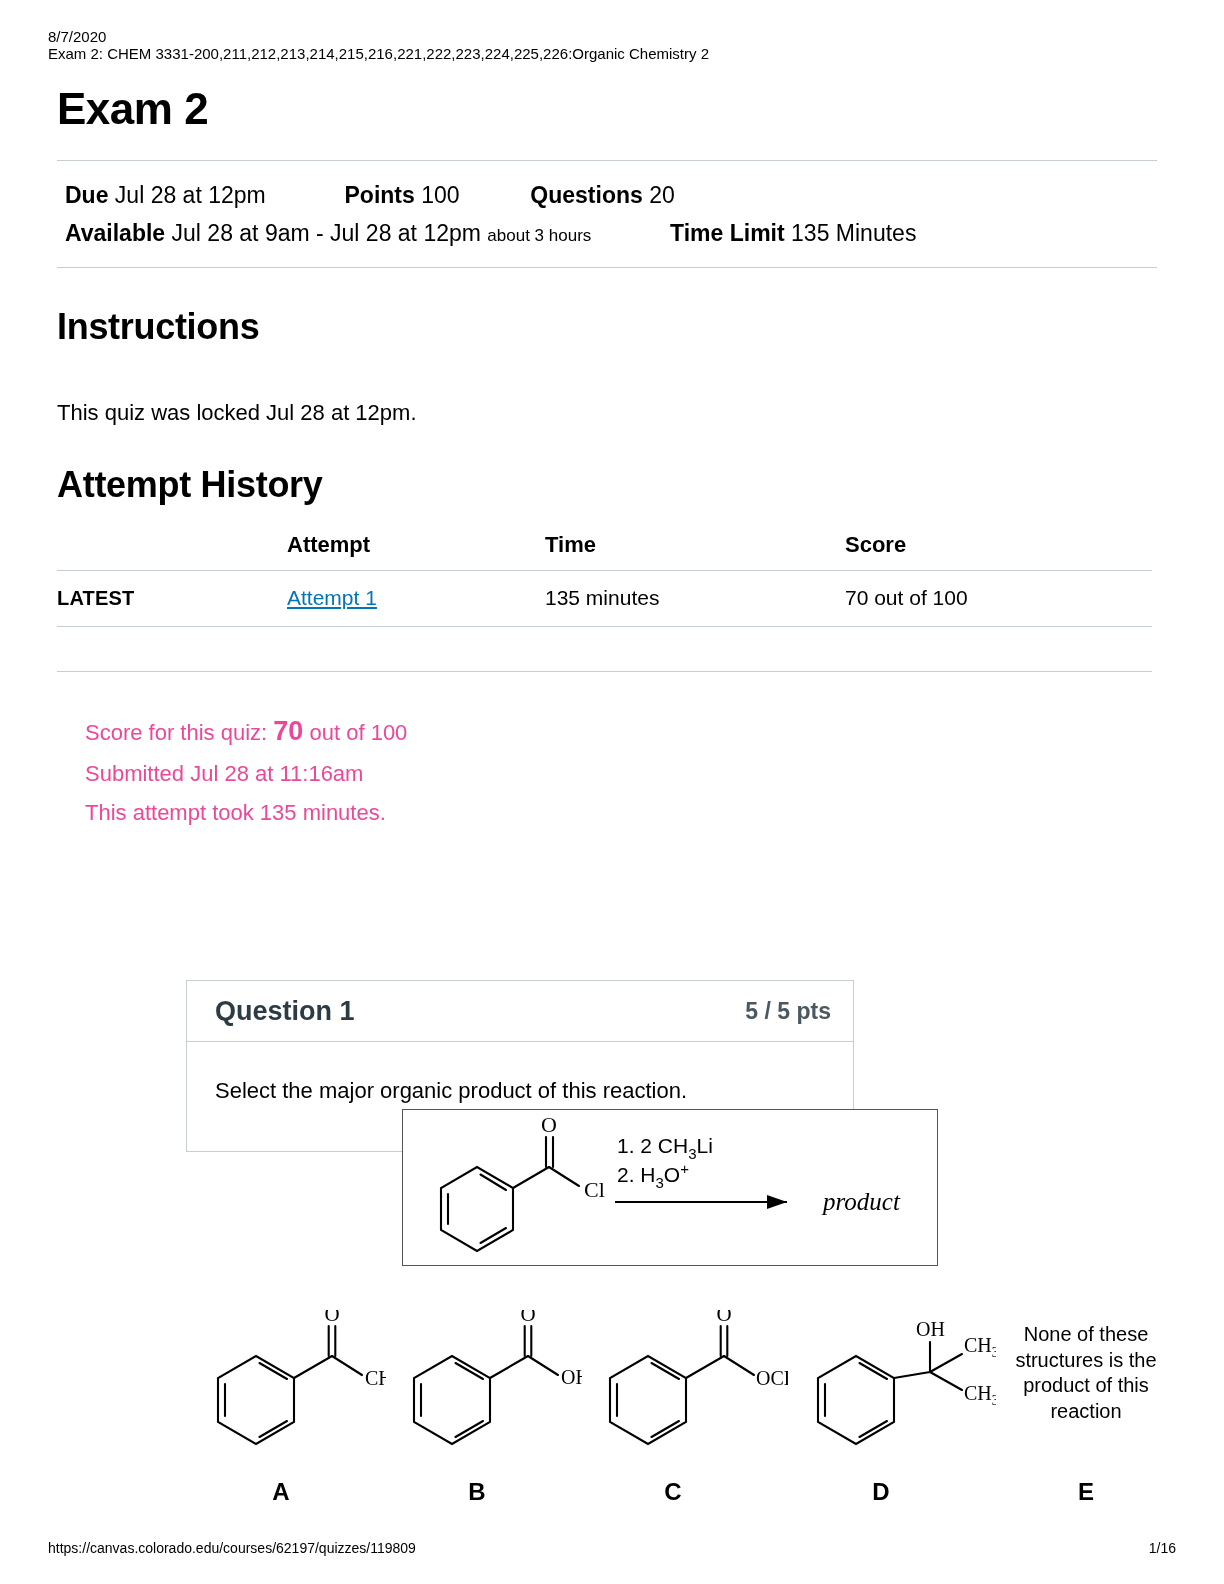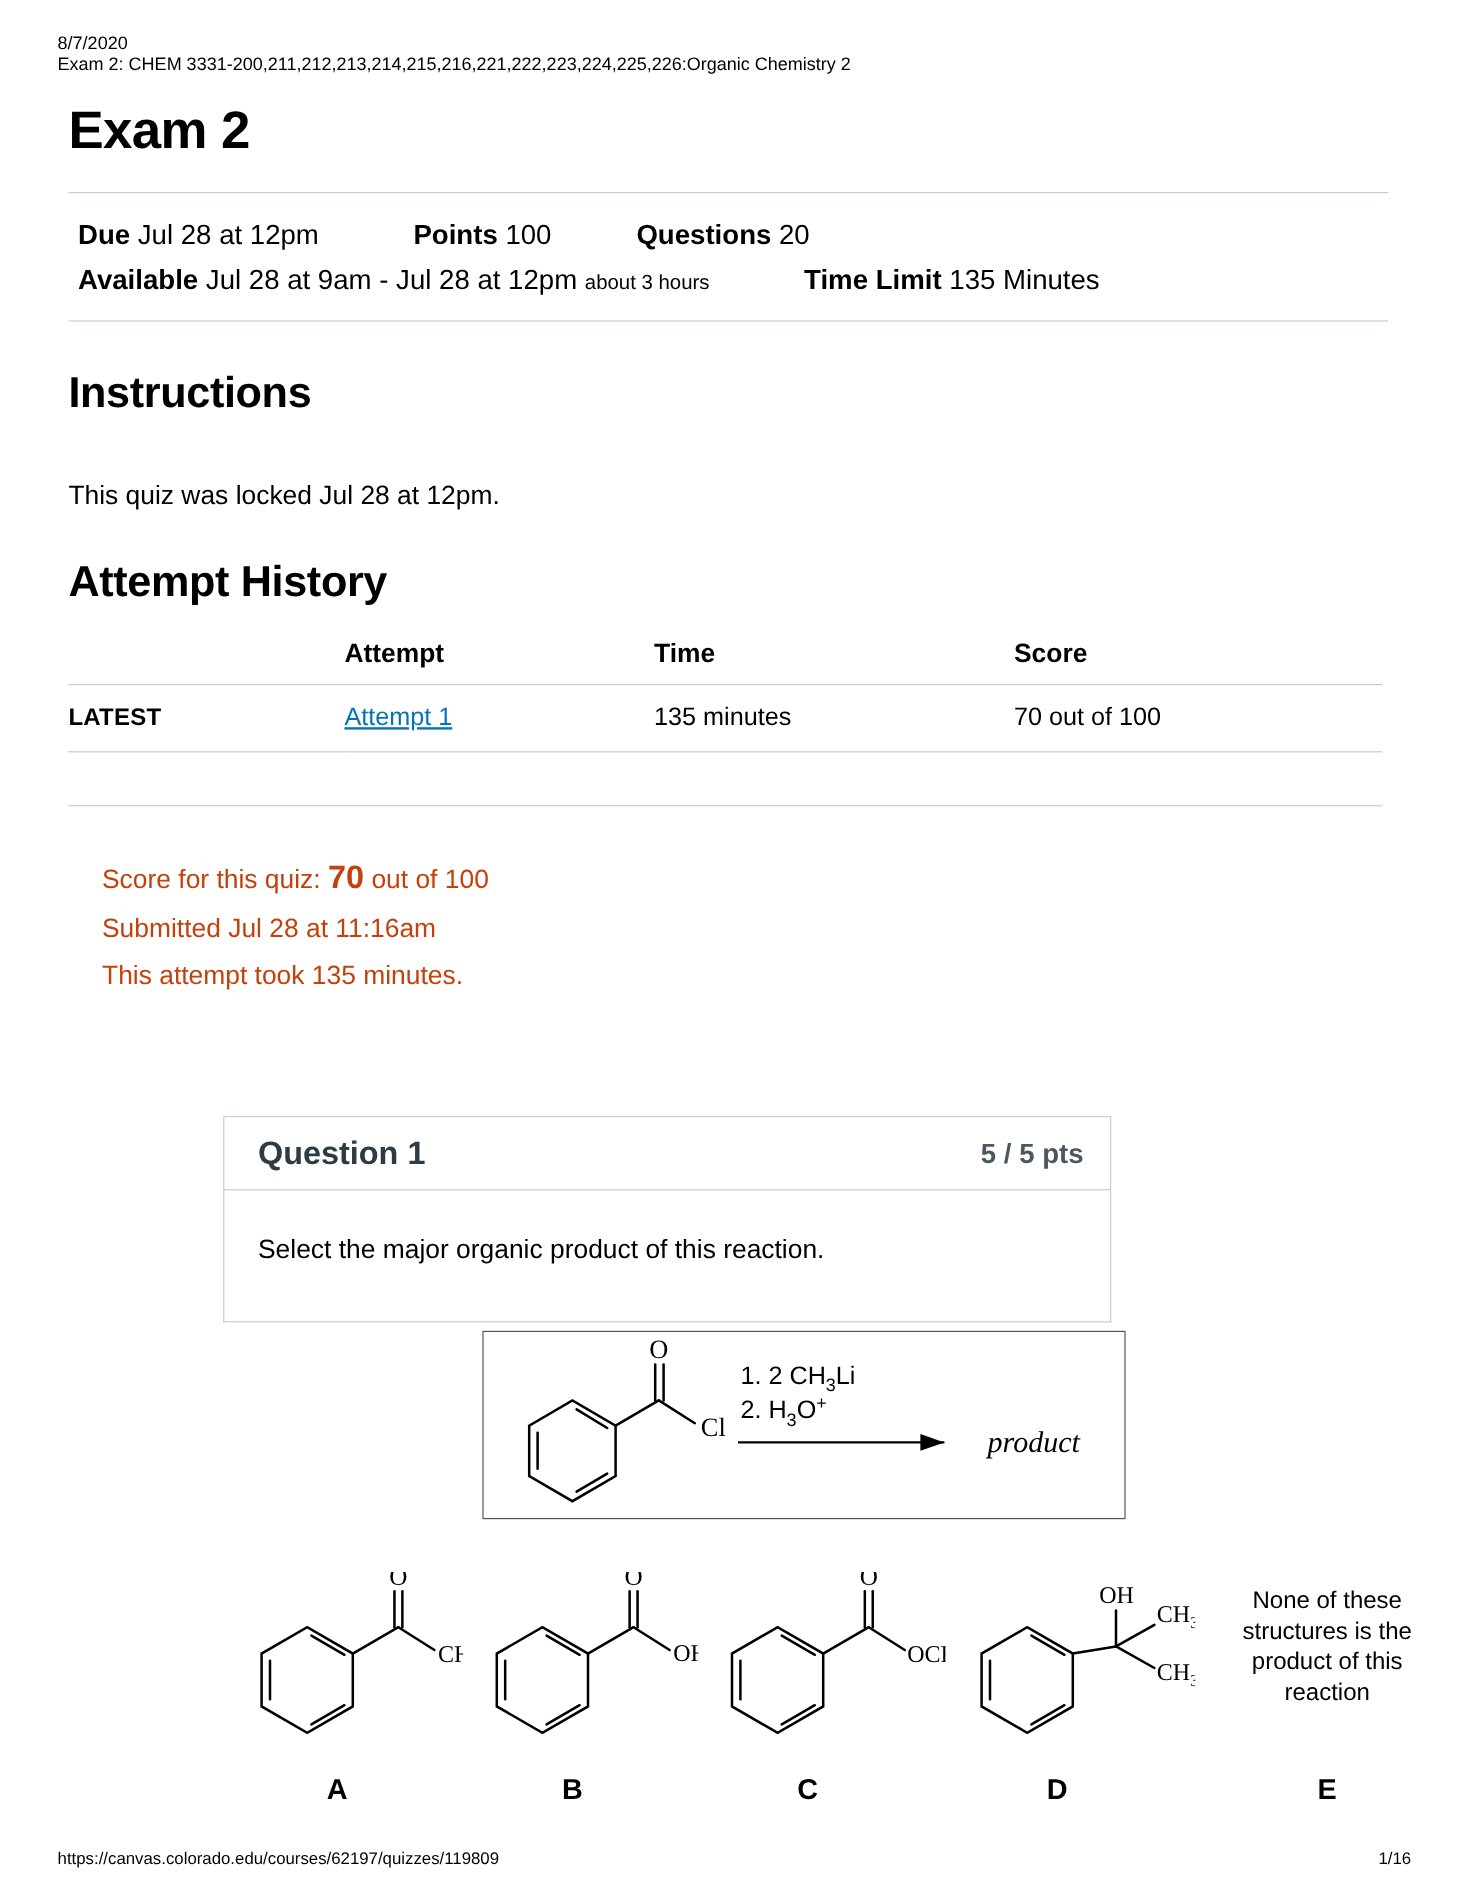--- a/index.html
+++ b/index.html
@@ -127,31 +127,31 @@
   .after-table-rule {
     width: 1095px;
     border: 0;
     border-top: 1px solid #c7cdd1;
     margin: 44px 0 0 0;
   }
 
   .score-summary {
     margin: 36px 0 0 28px;
     font-size: 22px;
-    color: #c2410c;
+    color: #ec4899;
     line-height: 1.75;
   }
   .score-summary .big-score { font-size: 27px; font-weight: bold; }
 
   
   .question-box {
     position: absolute;
     left: 186px;
-    top: 930px;
-    width: 740px;
+    top: 980px;
+    width: 668px;
   }
   .question-header {
     border: 1px solid #c7cdd1;
     background: #ffffff;
     height: 62px;
     display: flex;
     align-items: center;
     padding: 0 22px 0 28px;
     box-sizing: border-box;
   }
@@ -417,21 +417,21 @@
         <line x1="134" y1="62" x2="166" y2="44"></line>
         <line x1="134" y1="62" x2="166" y2="80"></line>
       </g>
       <text x="120" y="26" font-family="'Liberation Serif',serif" font-size="20" fill="#000">OH</text>
       <text x="168" y="42" font-family="'Liberation Serif',serif" font-size="20" fill="#000">CH<tspan dy="5" font-size="14">3</tspan></text>
       <text x="168" y="90" font-family="'Liberation Serif',serif" font-size="20" fill="#000">CH<tspan dy="5" font-size="14">3</tspan></text>
     </svg>
     <div class="choice-letter" style="left:65px;">D</div>
   </div>
 
-  <div class="choice" style="left:810px; top:12px;">
+  <div class="choice" style="left:790px; top:12px;">
     <div class="choice-e-text">None of these structures is the product of this reaction</div>
     <div class="choice-letter" style="left:80px; top:156px;">E</div>
   </div>
 
 </div>
 
 <div class="print-footer">
   <div class="pf-url">https://canvas.colorado.edu/courses/62197/quizzes/119809</div>
   <div class="pf-page">1/16</div>
 </div>

